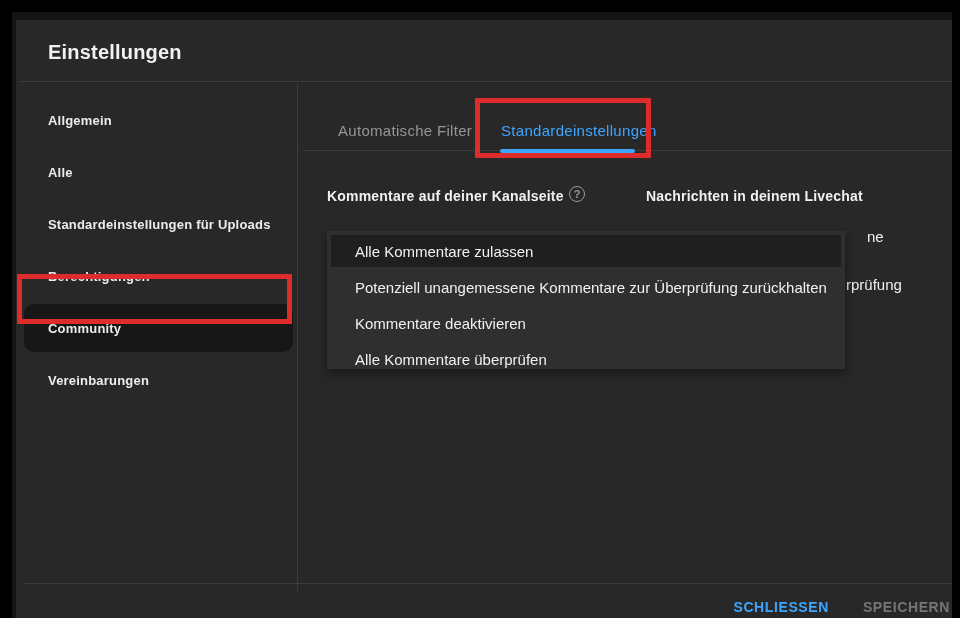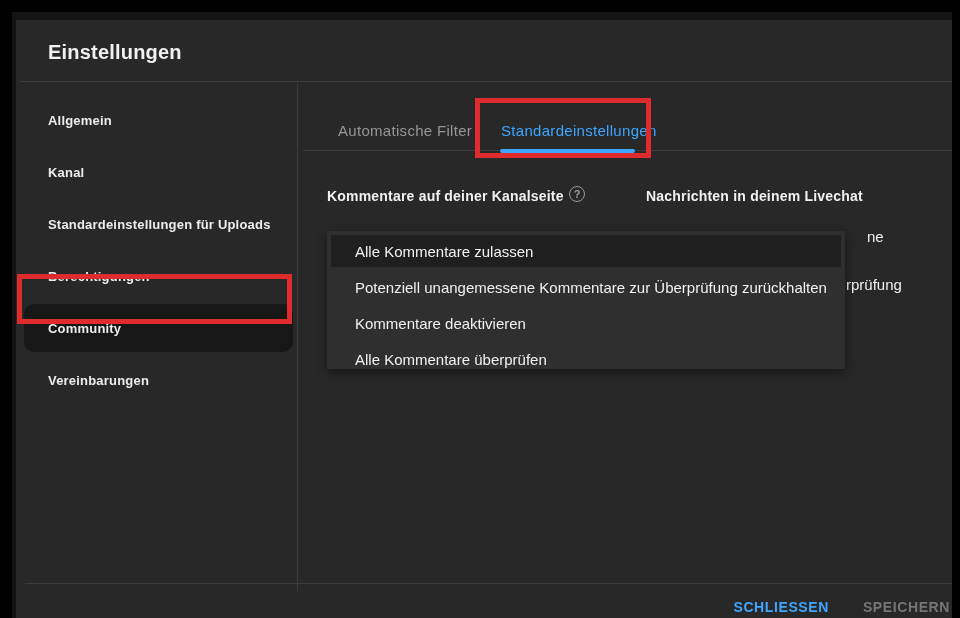--- a/index.html
+++ b/index.html
@@ -93,21 +93,21 @@
   </div>
 
   <div class="dialog">
 
     <div class="dialog-header">
       <span class="dialog-title">Einstellungen</span>
     </div>
 
     <div class="sidebar">
       <div class="side-item">Allgemein</div>
-      <div class="side-item">Kanal</div>
+      <div class="side-item">Alle</div>
       <div class="side-item">Standardeinstellungen für Uploads</div>
       <div class="side-item">Berechtigungen</div>
       <div class="side-item selected">Community</div>
       <div class="side-item">Vereinbarungen</div>
     </div>
 
     <div class="main">
 
       <div class="tabs-row">
         <div class="tab tab-auto">Automatische Filter</div>

